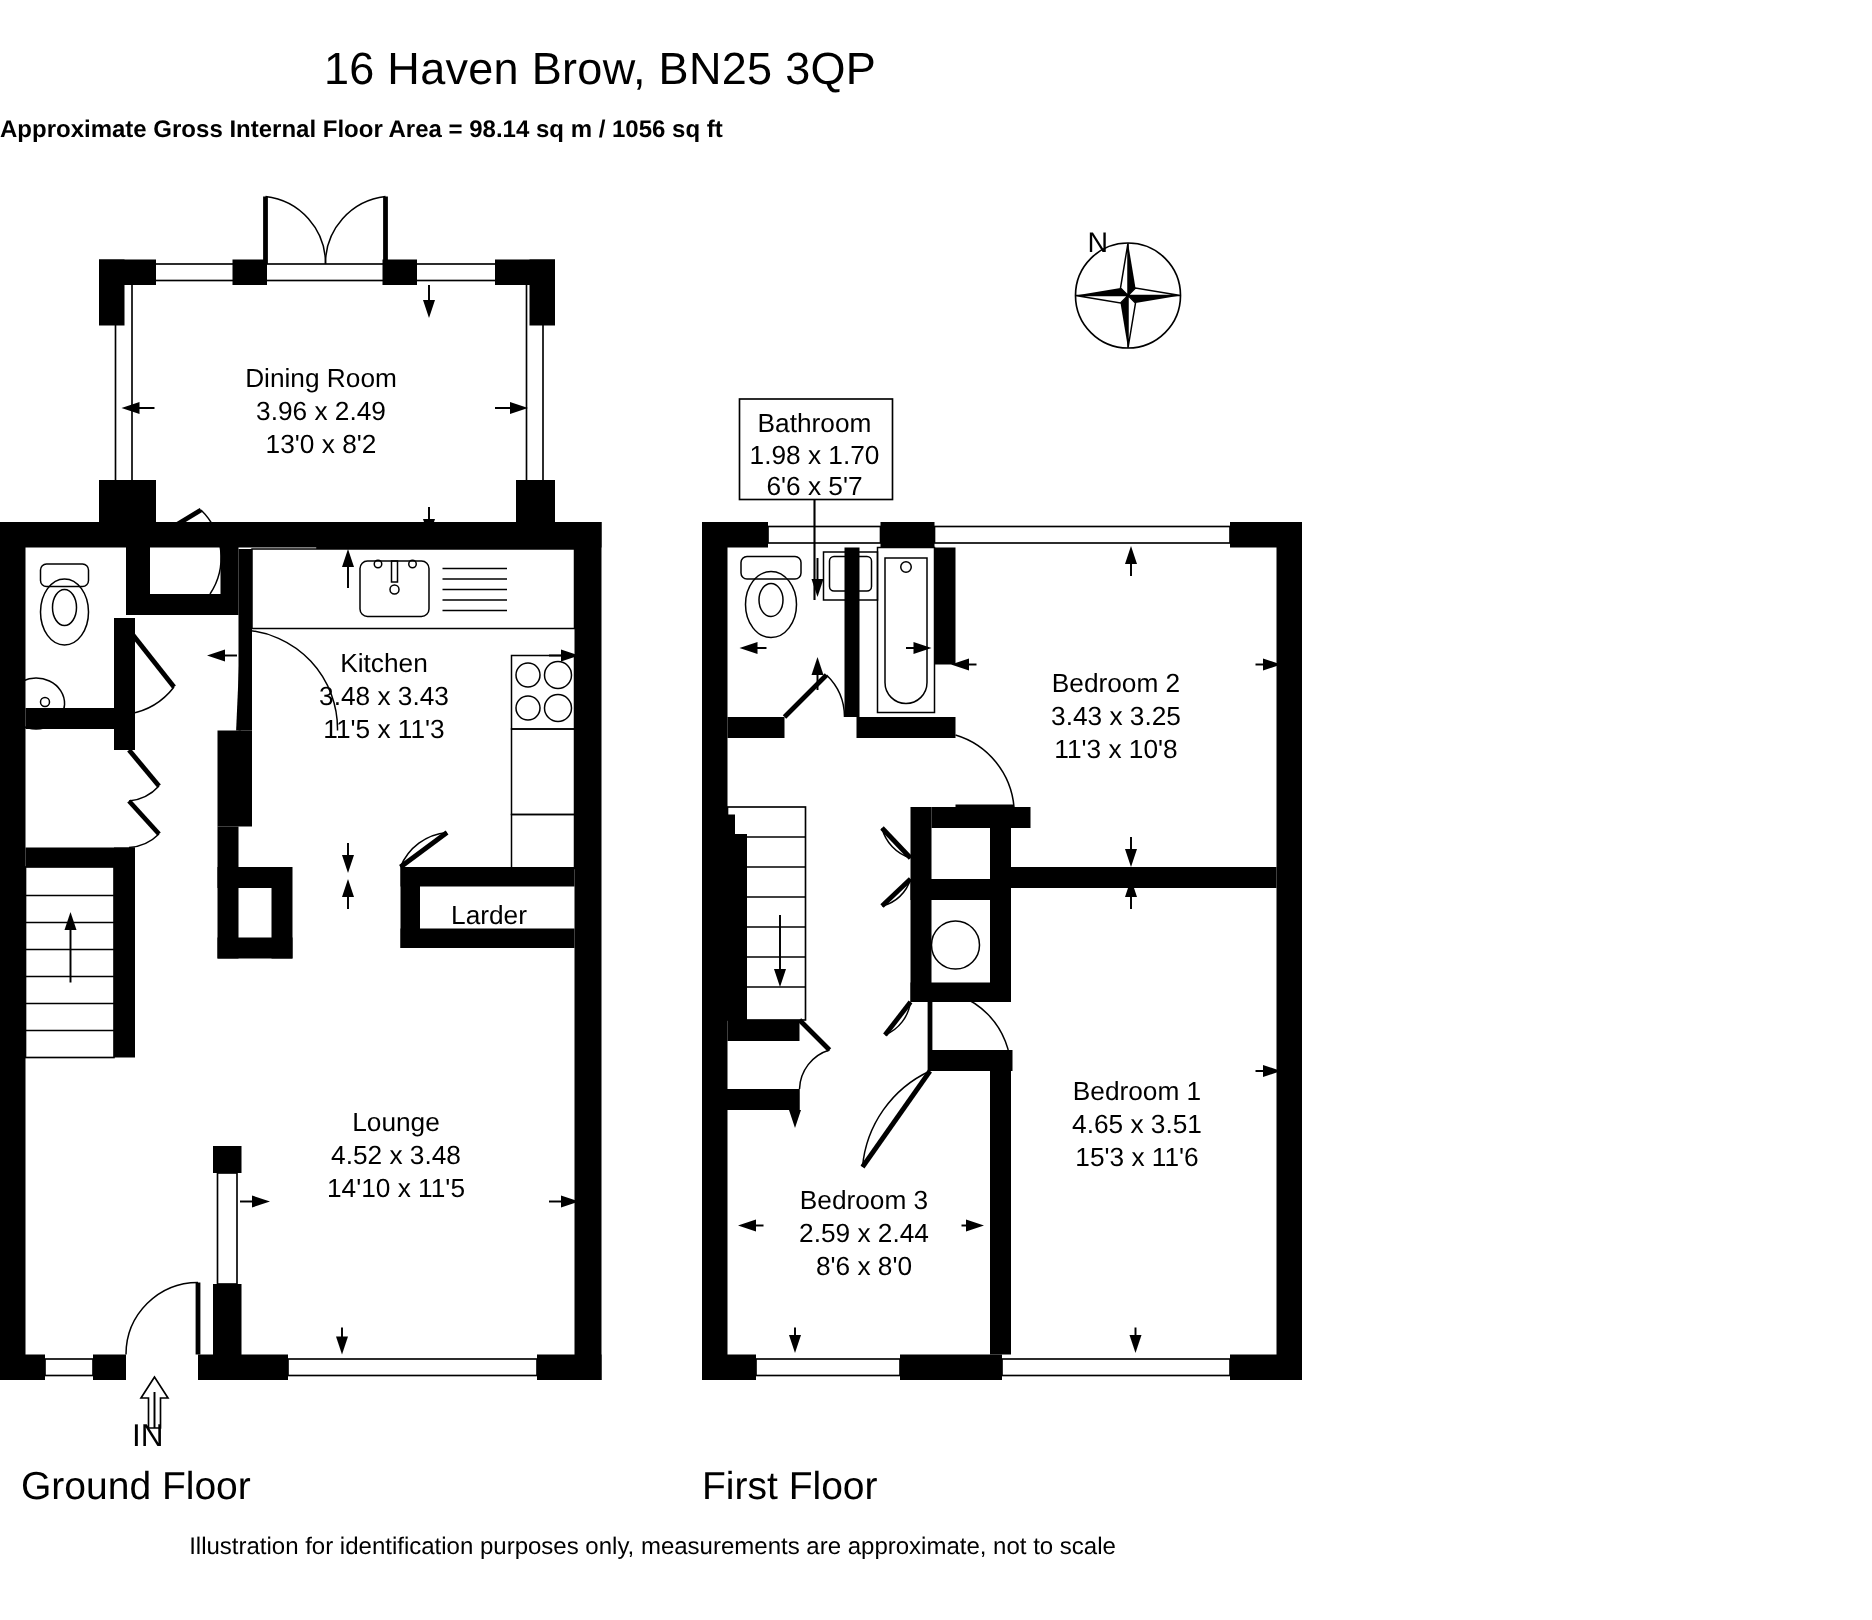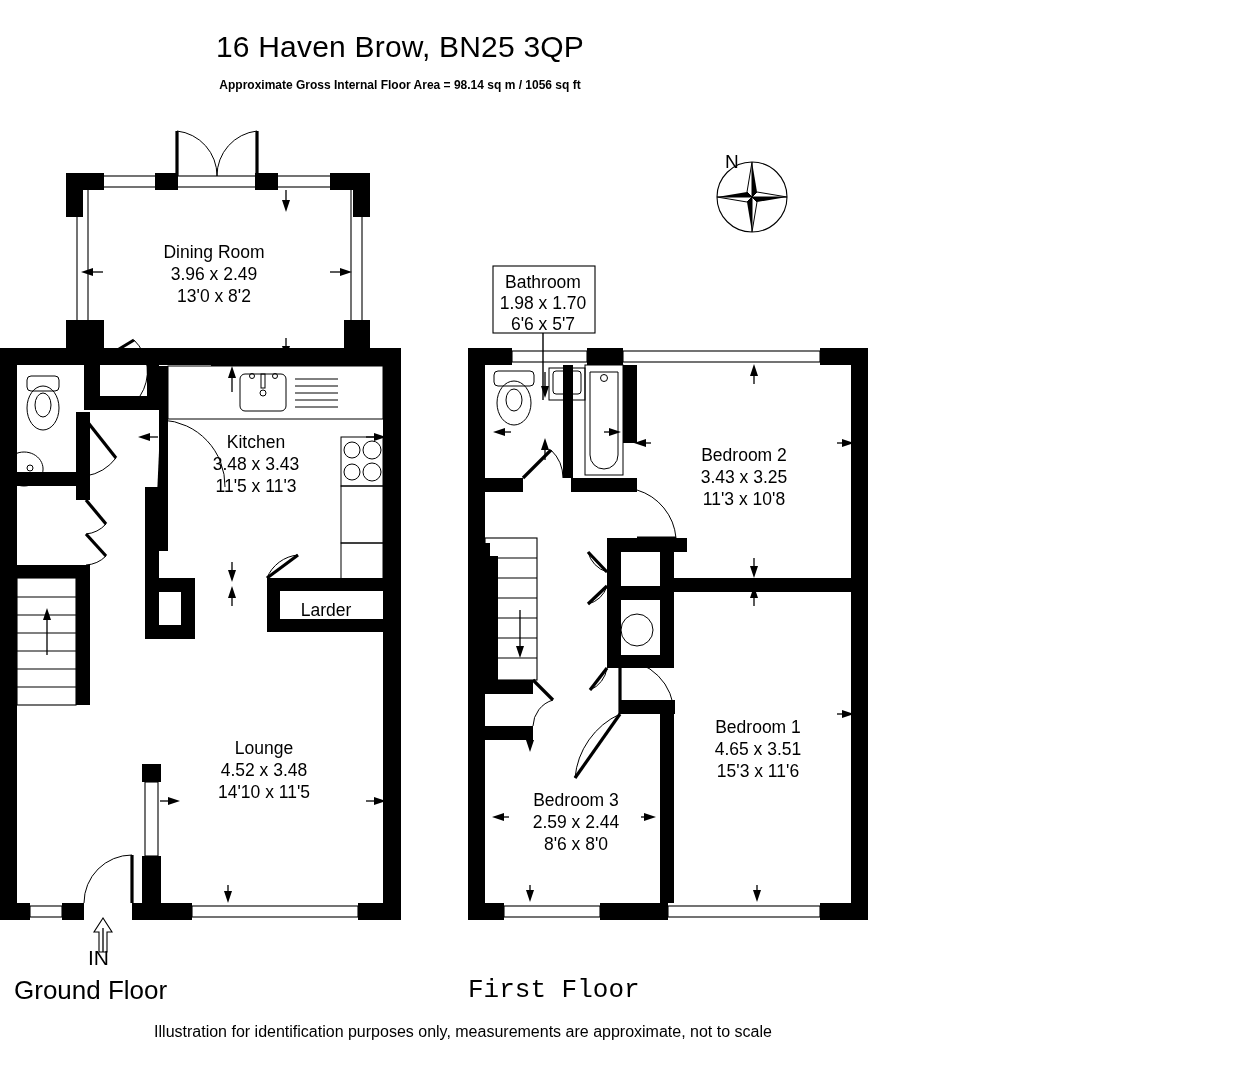--- a/index.html
+++ b/index.html
@@ -1,23 +1,23 @@
 <!DOCTYPE html>
 <html><head>
 <meta charset="utf-8">
 <style>
   html,body{margin:0;padding:0;background:#ffffff;}
   body{width:1248px;height:1080px;font-family:"Liberation Sans",sans-serif;color:#000;overflow:hidden;}
   #root{position:relative;width:1240px;height:1080px;}
   .title{position:absolute;top:30px;left:0;width:800px;text-align:center;font-size:30px;font-weight:400;letter-spacing:0.2px;}
-  .subtitle{position:absolute;top:78px;left:0;width:800px;text-align:center;font-size:12px;font-weight:bold;}
+  .subtitle{position:absolute;top:78px;left:0;width:800px;text-align:left;font-size:16px;font-weight:bold;}
   .floorlabel{position:absolute;font-size:26px;}
   #ground-floor-label{top:975px;left:14px;}
-  #first-floor-label{top:975px;left:468px;font-family:Liberation Mono, monospace;}
-  .disclaimer{position:absolute;top:1023px;left:0;width:870px;text-align:center;font-size:16px;padding-left:28px;}
+  #first-floor-label{top:975px;left:468px;}
+  .disclaimer{position:absolute;top:1023px;left:0;width:870px;text-align:center;font-size:16px;}
   svg{position:absolute;top:0;left:0;}
   text{font-family:"Liberation Sans",sans-serif;}
   .rm{font-size:17.5px;text-anchor:middle;}
   .wall{fill:#000;}
   .thin{fill:none;stroke:#000;stroke-width:1.1;}
   .thin2{fill:none;stroke:#000;stroke-width:1.4;}
   .fix{fill:none;stroke:#000;stroke-width:1;}
   .swing{fill:none;stroke:#000;stroke-width:1;}
   .dleaf{stroke:#000;stroke-width:3.2;stroke-linecap:butt;}
   .arr{stroke:#000;stroke-width:1.3;}

